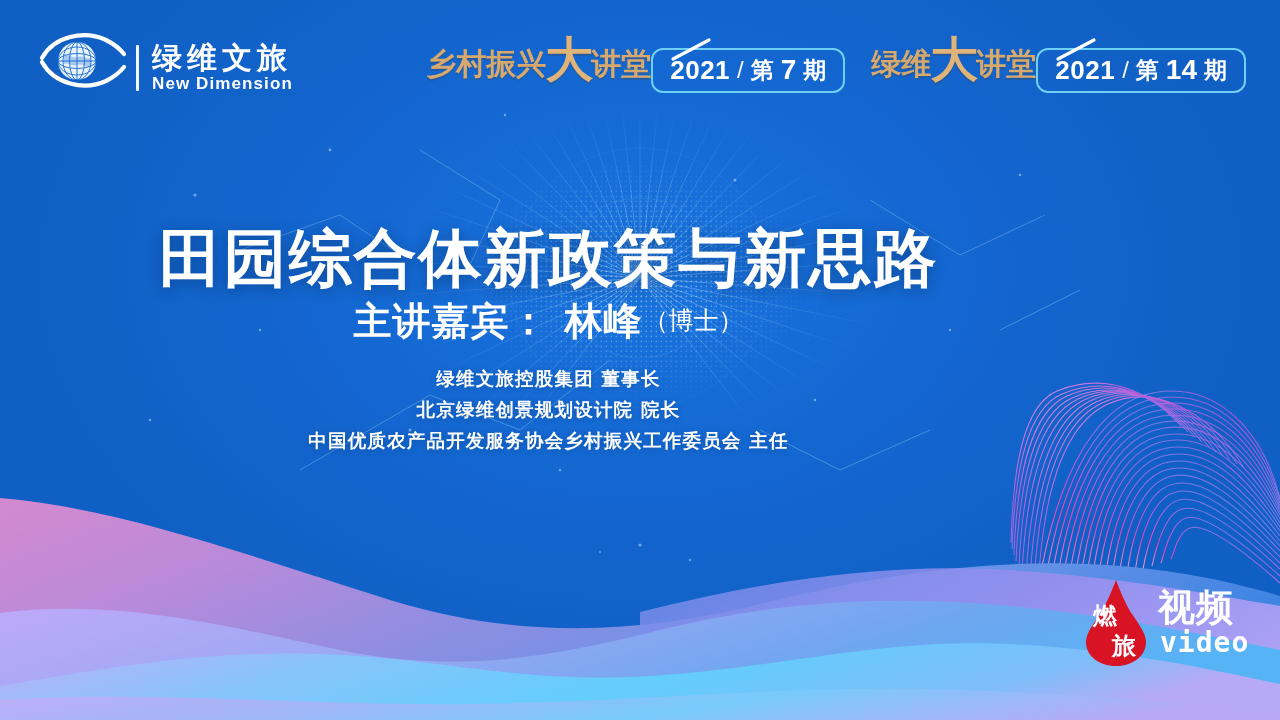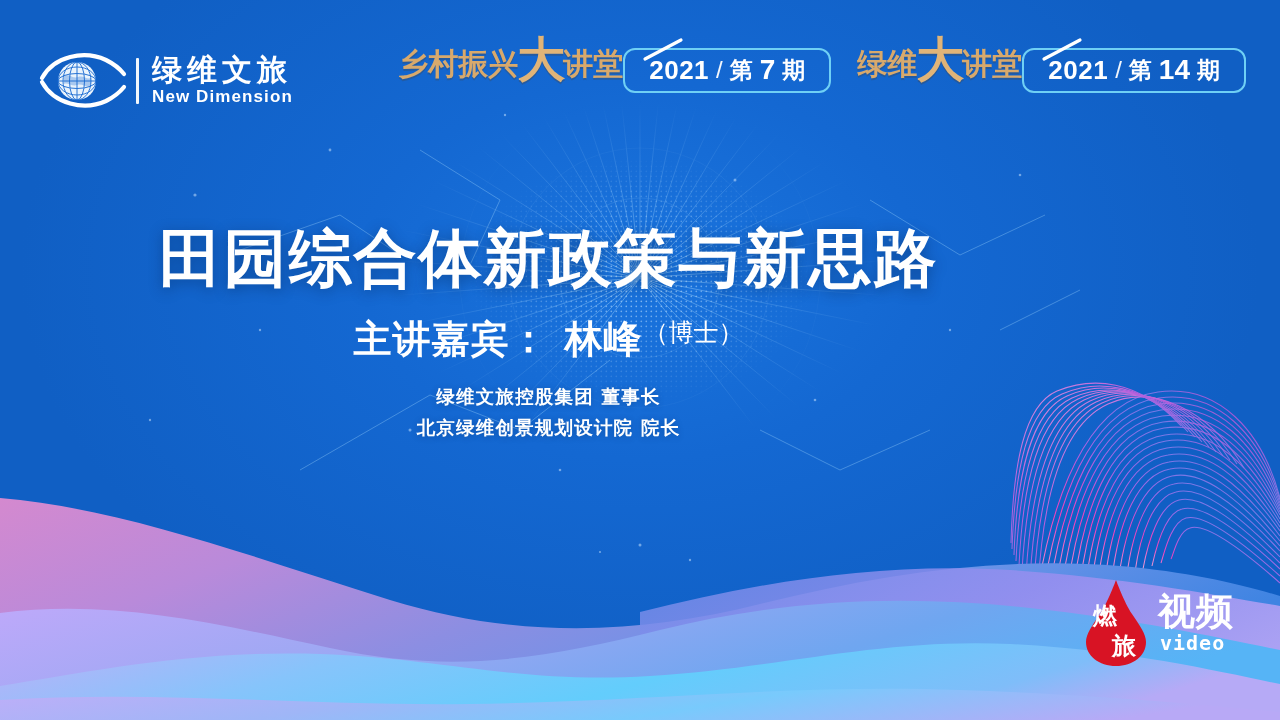--- a/index.html
+++ b/index.html
@@ -12,21 +12,21 @@
   #stage {
     position:absolute; left:0; top:0; width:1280px; height:720px;
     overflow:hidden;
     background:radial-gradient(ellipse 620px 420px at 640px 270px,#1a74de 0%,#1468d2 45%,#105fc4 100%);
   }
 
   
   .bg-svg { position:absolute; left:0; top:0; width:1280px; height:720px; }
 
   
-  #logo { position:absolute; left:38px; top:48px; display:flex; align-items:center; }
+  #logo { position:absolute; left:38px; top:28px; display:flex; align-items:flex-end; }
   #logo .eyewrap { position:relative; width:92px; height:66px; }
   #logo .wordmark { margin-left:6px; display:flex; align-items:center; }
   #logo .divider {
     width:3px; height:46px; background:#ffffff; opacity:.95; margin-right:13px;
     border-radius:1px;
   }
   #logo .cn {
     font-size:30px; font-weight:bold; color:#fff; letter-spacing:5px;
     line-height:1.02; white-space:nowrap;
     font-family:"DejaVu Sans","Liberation Sans",sans-serif;
@@ -51,21 +51,21 @@
   }
   .prog .big {
     font-size:48px; font-weight:bold; color:#e0b478; letter-spacing:-1px;
     font-family:"DejaVu Sans","Liberation Sans",sans-serif;
     text-shadow:0 2px 0 rgba(90,55,10,.25);
     line-height:.80; margin:0 -1px;
   }
   .issue {
     position:relative; margin-top:8px;
     border:2px solid #6fd0f5; border-radius:12px;
-    padding:6px 24px 7px;
+    padding:6px 17px 7px;
     display:flex; align-items:center; gap:7px;
     white-space:nowrap;
   }
   .issue .slash {
     position:absolute; left:16px; top:-11px; width:58px; height:22px;
     overflow:visible; pointer-events:none;
   }
   .issue .yr, .issue .sep, .issue .no, .issue .num, .issue .qi {
     color:#ffffff; line-height:1;
   }
@@ -82,21 +82,21 @@
     pointer-events:none;
   }
   #title {
     margin-top:216px;
     font-family:"DejaVu Sans","Liberation Sans",sans-serif;
     font-size:63px; font-weight:bold; color:#ffffff;
     letter-spacing:2px; white-space:nowrap;
     text-shadow:0 3px 14px rgba(4,35,80,.42);
   }
   #speakerline {
-    margin-top:18px; display:flex; align-items:flex-start; white-space:nowrap;
+    display:flex; align-items:center; white-space:nowrap;
     color:#fff;
   }
   #speakerline .lbl {
     font-family:"DejaVu Sans","Liberation Sans",sans-serif;
     font-size:38px; font-weight:bold; letter-spacing:1px; line-height:1;
   }
   #speakerline .nm {
     font-family:"DejaVu Sans","Liberation Sans",sans-serif;
     font-size:38px; font-weight:bold; letter-spacing:1px; line-height:1;
     margin-left:16px;
@@ -118,21 +118,21 @@
   #vlogo { position:absolute; left:1078px; top:578px; display:flex; align-items:center; }
   #vlogo .drop { position:relative; width:76px; height:90px; }
   #vlogo .txt { margin-left:4px; display:flex; flex-direction:column; }
   #vlogo .cn2 {
     font-family:"DejaVu Sans","Liberation Sans",sans-serif;
     font-size:37px; font-weight:bold; color:#fff; letter-spacing:1px;
     line-height:1; white-space:nowrap;
   }
   #vlogo .en2 {
     font-family:"DejaVu Sans Mono","Liberation Mono",monospace;
-    font-size:20px; font-weight:bold; color:#fff; letter-spacing:1px;
+    font-size:28px; font-weight:bold; color:#fff; letter-spacing:1px;
     line-height:1; margin-top:3px; margin-left:2px;
   }
 </style>
 </head>
 <body>
 
 <div id="stage">
 
   <svg class="bg-svg" viewBox="0 0 1280 720" preserveAspectRatio="none">
     <defs>
@@ -410,20 +410,21 @@
 
     <div id="speakerline">
       <span class="lbl">主讲嘉宾：</span>
       <span class="nm">林峰</span>
       <span class="deg">（博士）</span>
     </div>
 
     <div id="credits">
       <div class="cline">绿维文旅控股集团  董事长</div>
       <div class="cline">北京绿维创景规划设计院  院长</div>
+      <div class="cline">中国优质农产品开发服务协会乡村振兴工作委员会  主任</div>
     </div>
   </div>
 
   <div id="vlogo">
     <div class="drop">
       <svg viewBox="0 0 76 90" width="76" height="90">
         <path d="M38 2 C38 2 30 24 22 36 C14 48 8 56 8 64 C8 78 21 88 38 88 C55 88 68 78 68 64 C68 56 62 48 54 36 C46 24 38 2 38 2 Z" fill="#d81324"></path>
         <text x="27" y="46" font-family="DejaVu Sans, sans-serif" font-size="24" font-weight="bold" fill="#ffffff" text-anchor="middle">燃</text>
         <text x="46" y="76" font-family="DejaVu Sans, sans-serif" font-size="24" font-weight="bold" fill="#ffffff" text-anchor="middle">旅</text>
       </svg>

